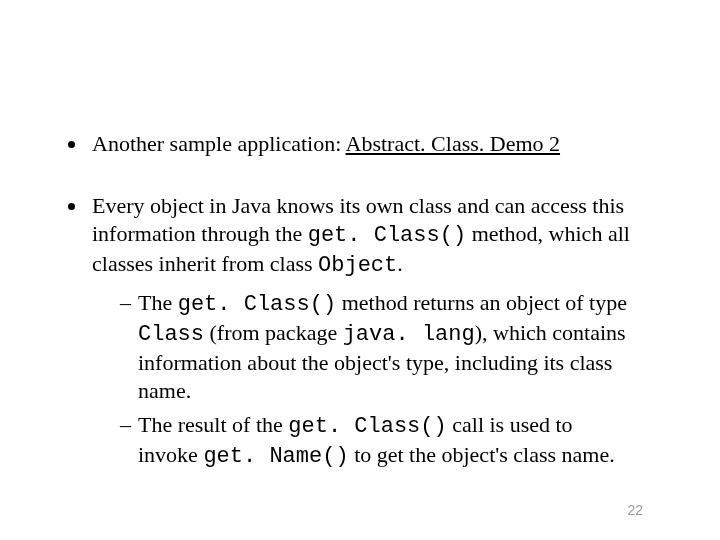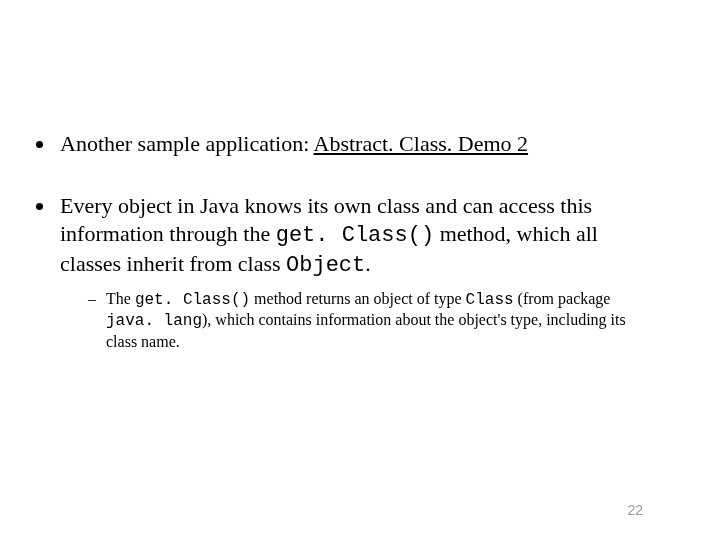--- a/index.html
+++ b/index.html
@@ -9,41 +9,41 @@
     height: 540px;
     background: #ffffff;
     font-family: "Times New Roman", Times, serif;
     color: #000000;
   }
   .slide {
     position: relative;
     width: 671px;
     height: 540px;
     box-sizing: border-box;
-    padding: 130px 40px 0 20px;
+    padding: 130px 40px 0 52px;
   }
   ul.top {
     list-style: disc;
     margin: 0;
     padding-left: 36px;
     font-size: 22px;
     line-height: 1.28;
   }
   ul.top > li {
     margin-bottom: 34px;
     padding-left: 4px;
   }
   ul.top > li:last-child {
     margin-bottom: 16px;
   }
   ul.sub {
     list-style: none;
     margin: 8px 0 0 0;
     padding-left: 28px;
-    font-size: 16px;
+    font-size: 22px;
     line-height: 1.28;
   }
   ul.sub > li {
     position: relative;
     padding-left: 18px;
     margin-bottom: 6px;
   }
   ul.sub > li::before {
     content: "–";
     position: absolute;
@@ -68,17 +68,20 @@
   <ul class="top">
     <li>
       <span>Another sample application: </span><span class="link">Abstract. Class. Demo 2</span>
     </li>
     <li>
       <span>Every object in Java knows its own class and can access this information through the </span><span class="mono">get. Class()</span><span> method, which all classes inherit from class </span><span class="mono">Object</span><span>.</span>
       <ul class="sub">
         <li>
           <span>The </span><span class="mono">get. Class()</span><span> method returns an object of type </span><span class="mono">Class</span><span> (from package </span><span class="mono">java. lang</span><span>), which contains information about the object's type, including its class name.</span>
         </li>
+        <li>
+          <span>The result of the </span><span class="mono">get. Class()</span><span> call is used to invoke </span><span class="mono">get. Name()</span><span> to get the object's class name.</span>
+        </li>
       </ul>
     </li>
   </ul>
   <div class="pagenum">22</div>
 </div>
 
 </body></html>

